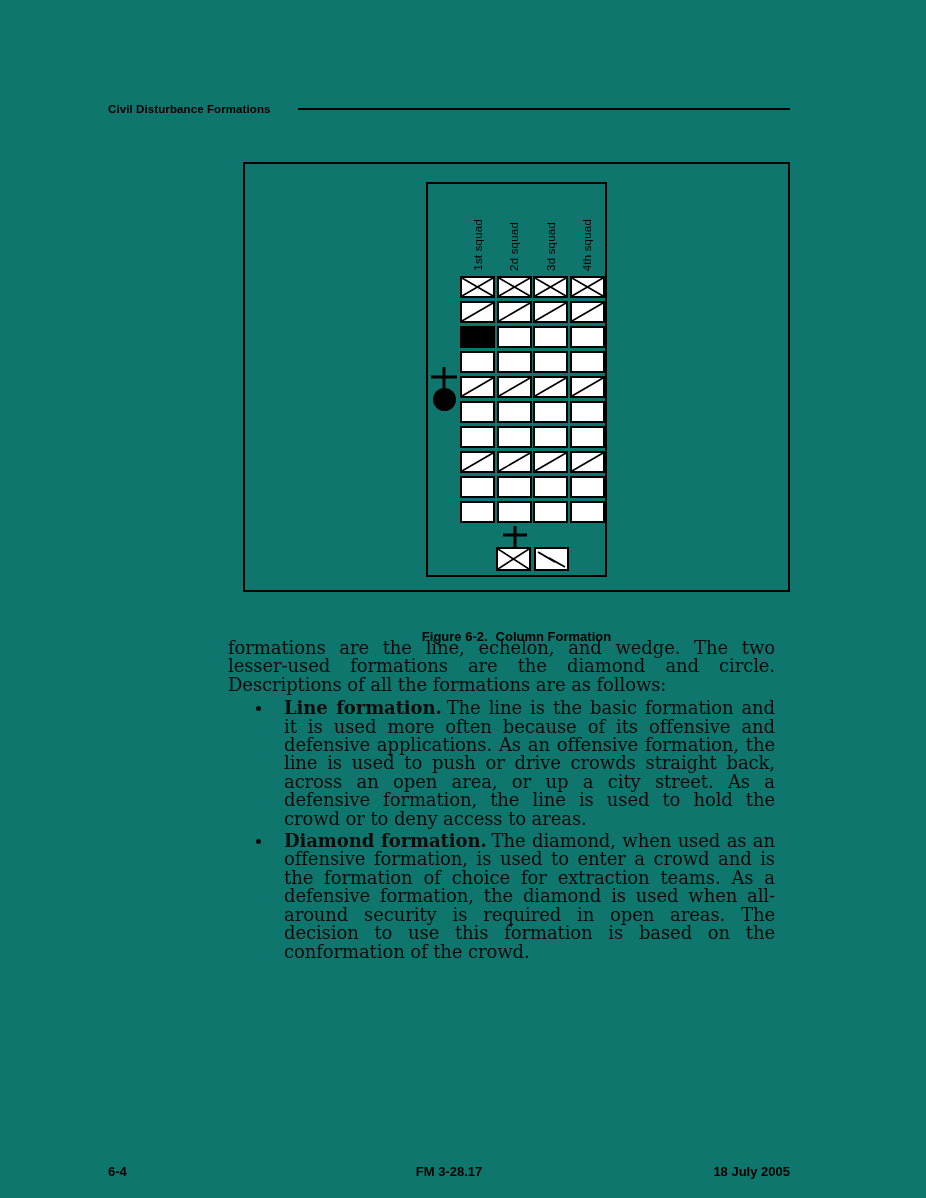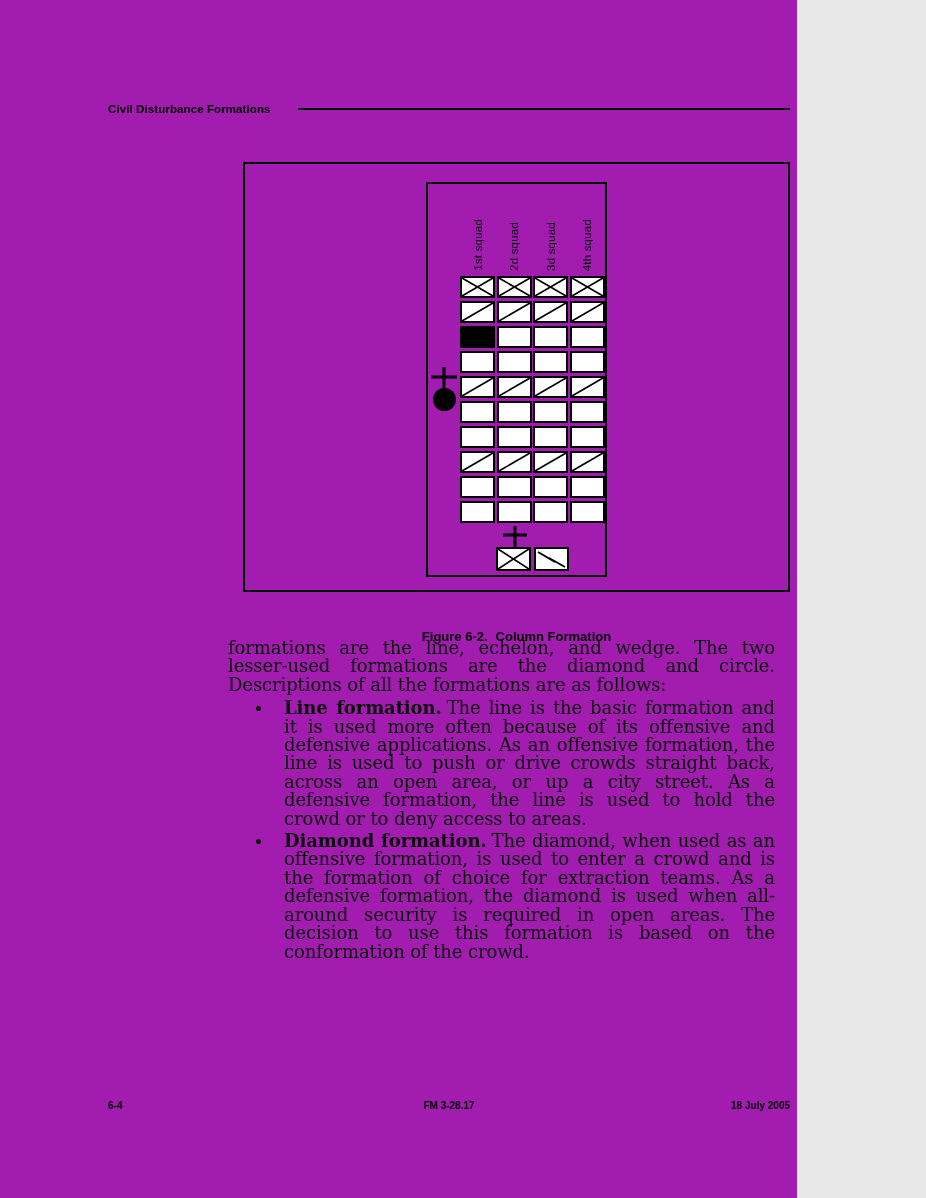--- a/index.html
+++ b/index.html
@@ -1,16 +1,16 @@
 <!DOCTYPE html>
 <html><head>
 <meta charset="utf-8">
 <style>
   html,body{margin:0;padding:0;background:#e8e8e8;}
-  .page{position:relative;width:797px;height:1198px;background:#a21caf;overflow:hidden;
+  .page{position:relative;width:926px;height:1198px;background:#0f766e;overflow:hidden;
         font-family:"Liberation Sans",sans-serif;color:#000;}
 
   
   .header{position:absolute;left:108px;top:103px;width:682px;display:flex;align-items:center;}
   .header-title{font-weight:bold;font-size:11.5px;letter-spacing:.1px;white-space:nowrap;}
   .header-rule{flex:1;height:2px;background:#000;margin-left:27px;}
 
   
   .figure-frame{position:absolute;left:243px;top:162px;width:547px;height:430px;
                 border:2.5px solid #000;box-sizing:border-box;}
@@ -55,22 +55,22 @@
              color:#0b0b0b;text-align:justify;letter-spacing:-0.1px;}
   .body-text p{margin:0;}
   .intro{margin-bottom:5px !important;}
   .bullet-item{position:relative;padding-left:56px;margin-bottom:4px;}
   .dot{position:absolute;left:28px;top:7px;width:5px;height:5px;border-radius:50%;background:#0b0b0b;}
   .term{font-weight:bold;margin-right:5px;}
   .para614{margin-top:11px !important;}
   .pnum{margin-right:9px;}
 
   
-  .footer{position:absolute;left:108px;top:1100px;width:682px;display:grid;
-          grid-template-columns:1fr auto 1fr;font-weight:bold;font-size:10px;}
+  .footer{position:absolute;left:108px;top:1164px;width:682px;display:grid;
+          grid-template-columns:1fr auto 1fr;font-weight:bold;font-size:13px;}
   .footer .f-left{justify-self:start;}
   .footer .f-center{justify-self:center;}
   .footer .f-right{justify-self:end;}
 </style>
 </head>
 <body>
 
 <div class="page">
 
   <div class="header">

